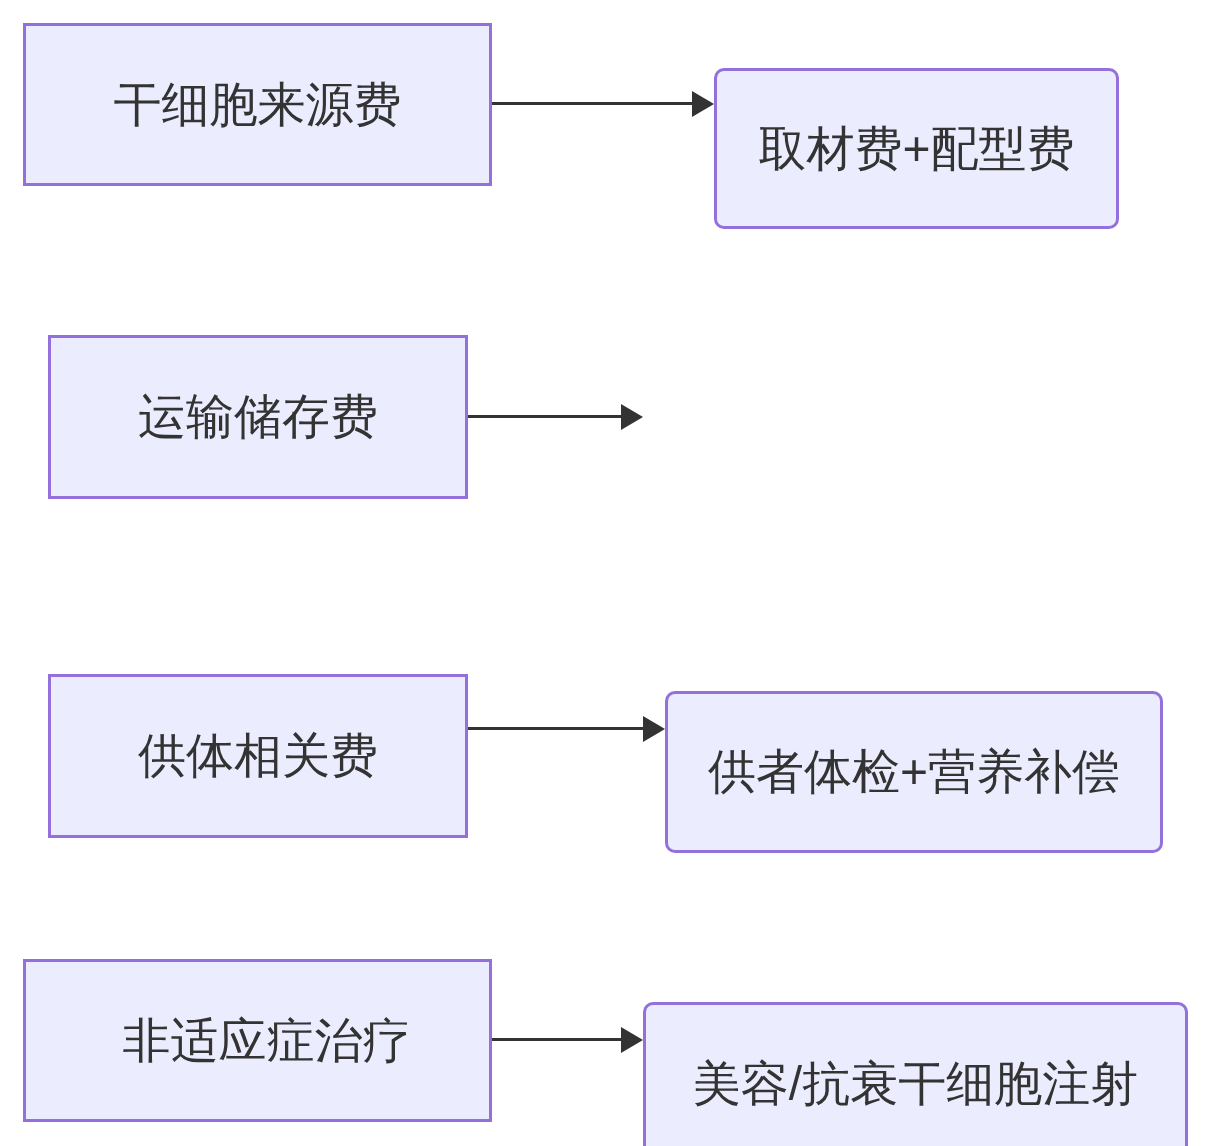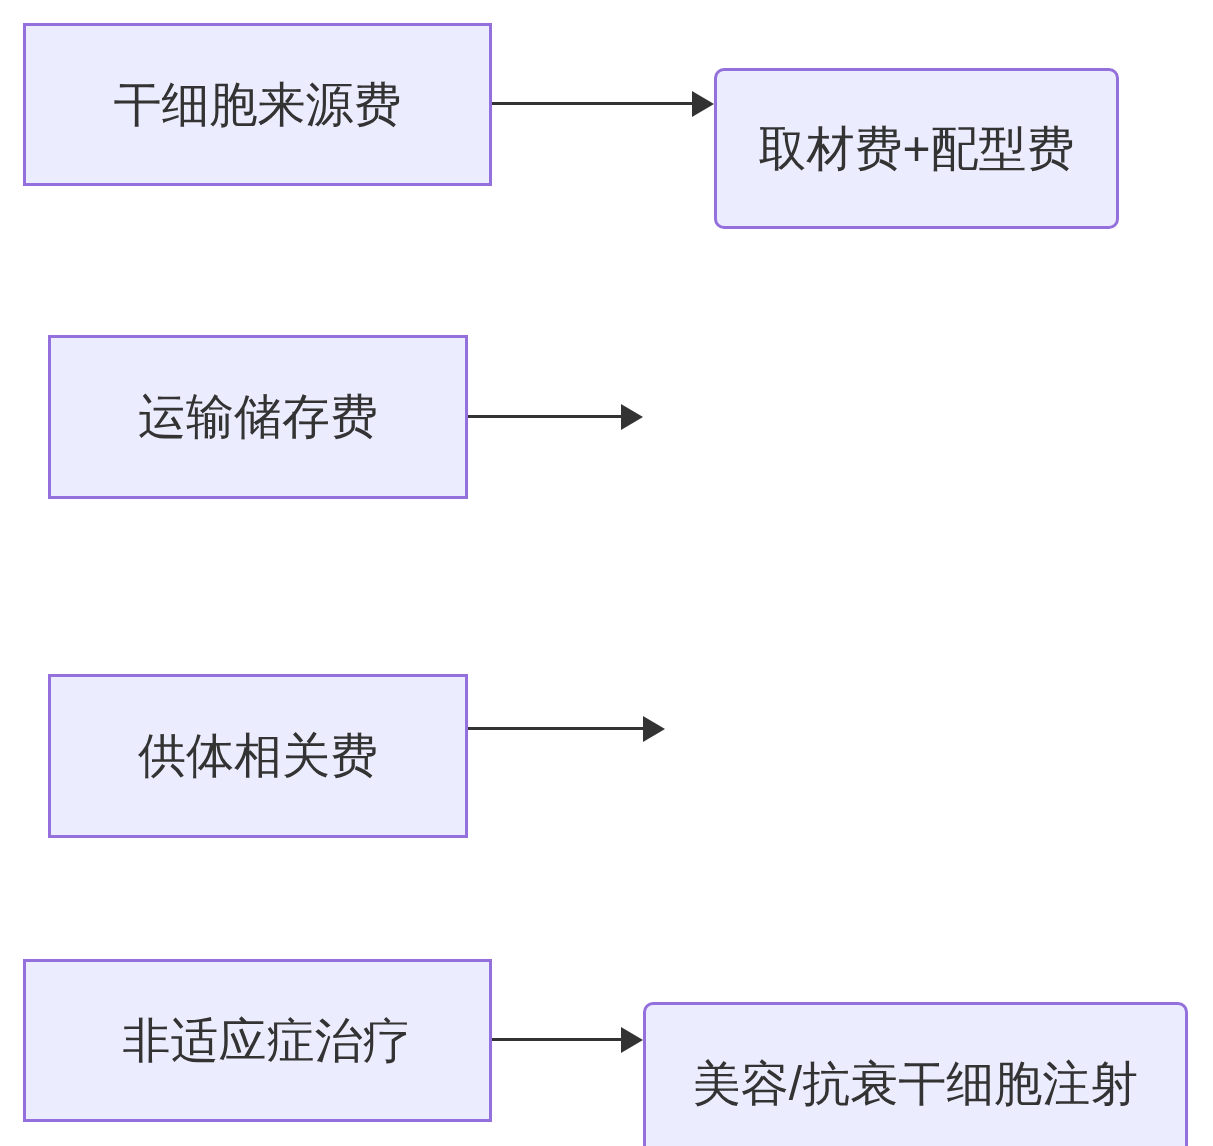--- a/index.html
+++ b/index.html
@@ -73,19 +73,20 @@
   <div class="edge-head e-r1-head"></div>
   <div class="node rounded n-r1-right">取材费+配型费</div>
 
   <div class="node n-r2-left">运输储存费</div>
   <div class="edge-line e-r2-line"></div>
   <div class="edge-head e-r2-head"></div>
 
   <div class="node n-r3-left">供体相关费</div>
   <div class="edge-line e-r3-line"></div>
   <div class="edge-head e-r3-head"></div>
+  <div class="node rounded n-r3-right">供者体检+营养补偿</div>
 
   <div class="node n-r4-left">非适应症治疗</div>
   <div class="edge-line e-r4-line"></div>
   <div class="edge-head e-r4-head"></div>
   <div class="node rounded n-r4-right">美容/抗衰干细胞注射</div>
 
 </div>
 
 </body></html>

